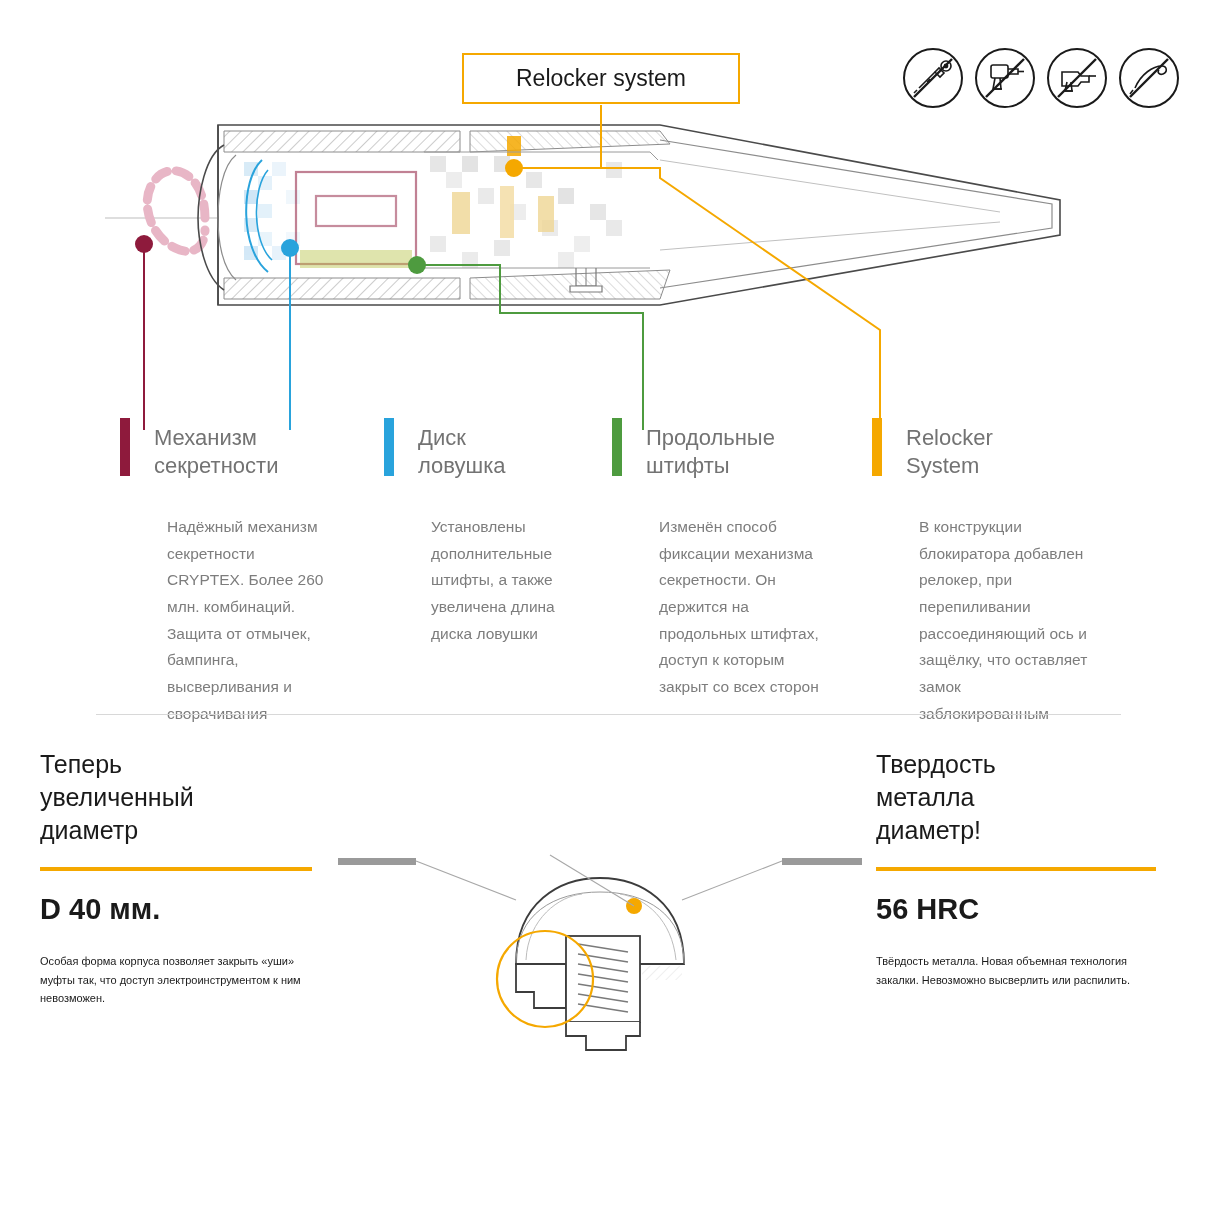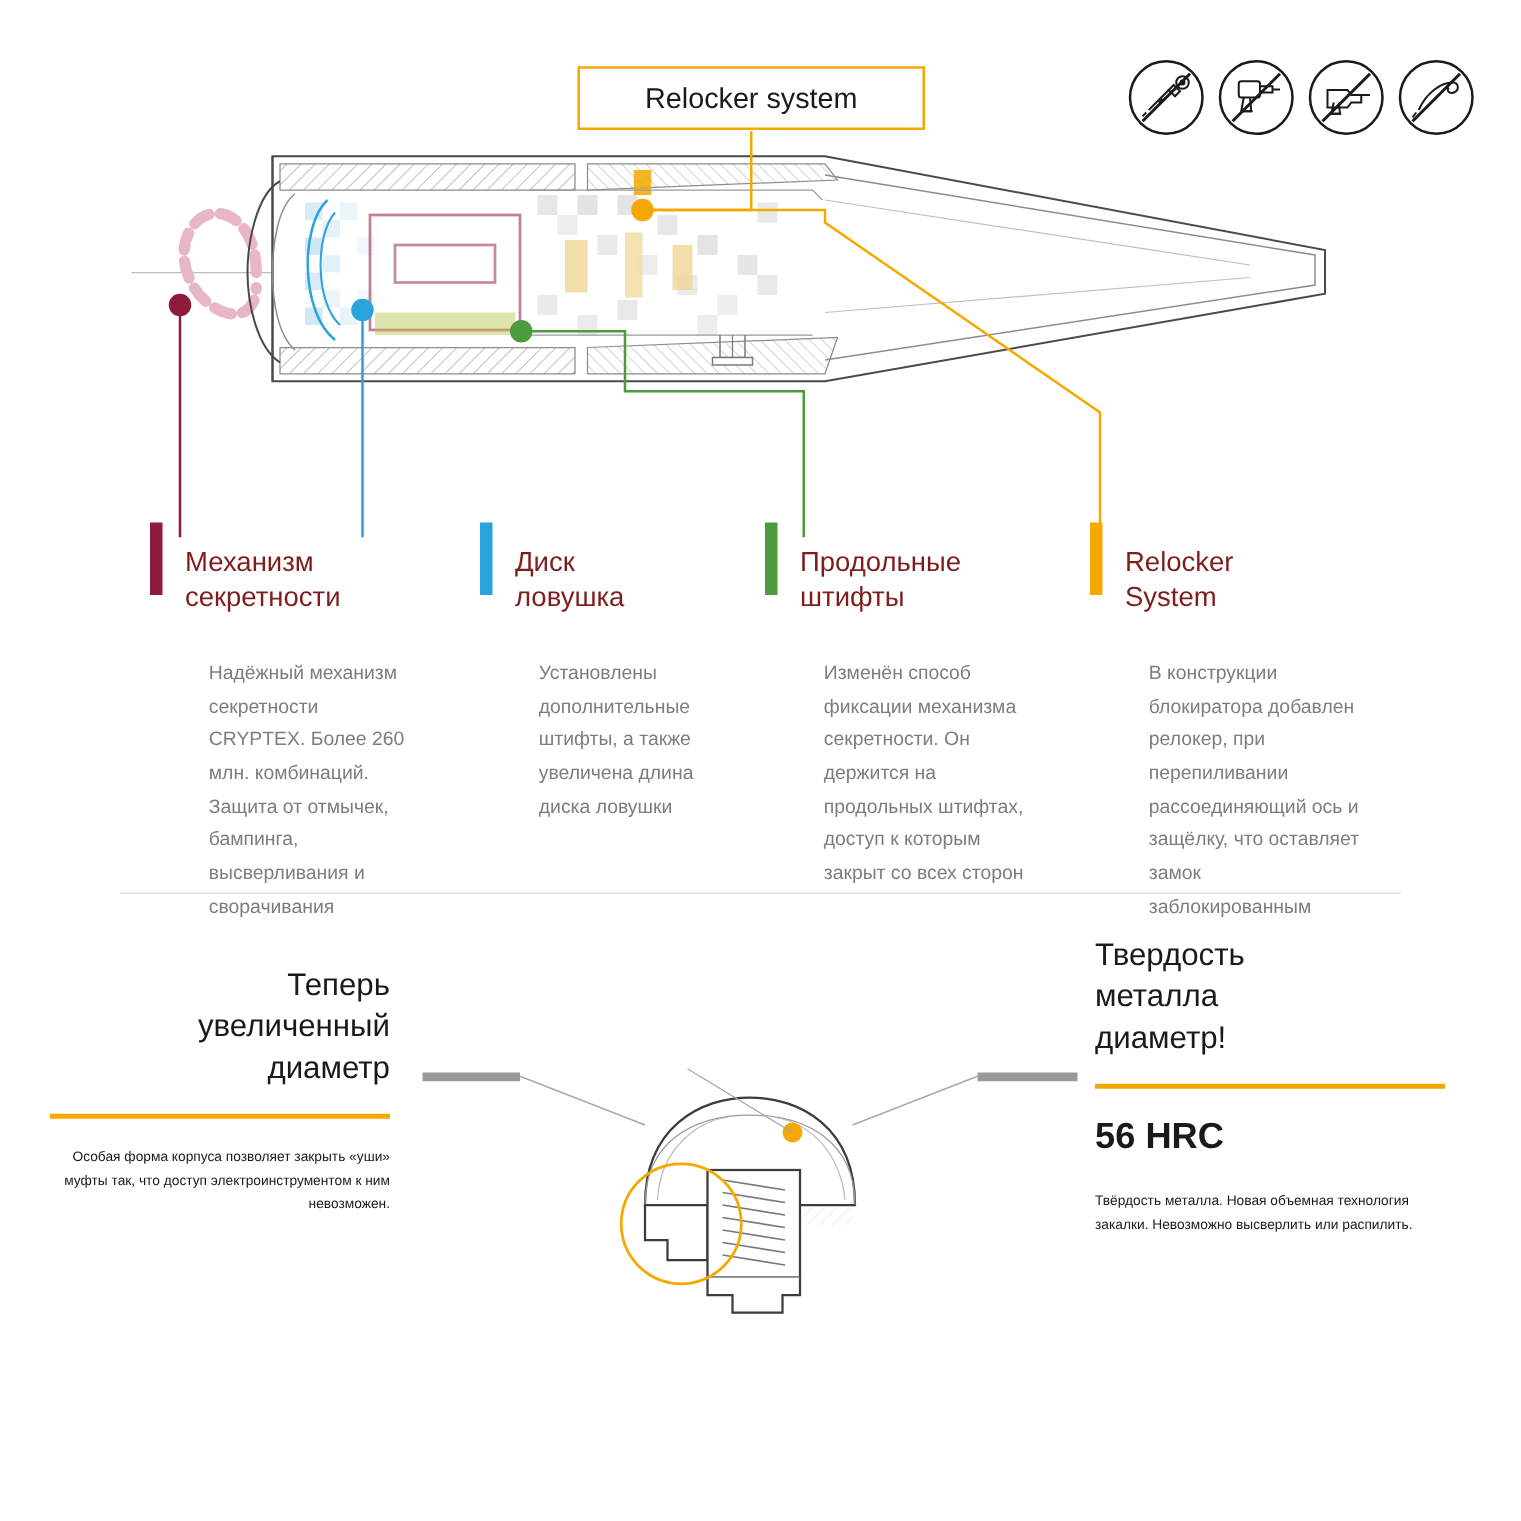--- a/index.html
+++ b/index.html
@@ -79,26 +79,26 @@
     top: 0;
   }
   .feature .bar {
     width: 10px;
     height: 58px;
     position: absolute;
     left: 0;
     top: 8px;
   }
   .feature h3 {
-    margin: 12px;
-    padding: 14px 0 0 16px;
+    margin: 0;
+    padding: 14px 0 0 34px;
     font-size: 22px;
     font-weight: normal;
     line-height: 1.25;
-    color: #7f1d1d;
+    color: #737373;
     white-space: pre-line;
   }
   .feature p {
     margin: 13px;
     padding: 22px 0 0 34px;
     font-size: 15.5px;
     line-height: 1.72;
     color: #7d7d7d;
   }
 
@@ -109,23 +109,22 @@
     top: 714px;
     width: 1025px;
     height: 1px;
     background: #d8d8d8;
   }
 
   
   .bottom-left {
     position: absolute;
     left: 40px;
-    top: 772px;
+    top: 748px;
     width: 272px;
-    text-align: right;
   }
   .bottom-right {
     position: absolute;
     left: 876px;
     top: 748px;
     width: 280px;
     text-align: left;
   }
   .bottom-left h2, .bottom-right h2 {
     margin: 0;
@@ -348,20 +347,21 @@
     </div>
   </div>
 
   <div class="divider"></div>
 
   <div class="bottom-left">
     <h2>Теперь
 увеличенный
 диаметр</h2>
     <div class="rule"></div>
+    <div class="big-value">D 40 мм.</div>
     <p>Особая форма корпуса позволяет закрыть «уши» муфты так, что доступ электроинструментом к ним невозможен.</p>
   </div>
 
   <div class="bolt-art">
     <svg width="560" height="230" viewBox="0 0 560 230">
       <defs>
         <pattern id="bhatch" width="7" height="7" patternTransform="rotate(45)" patternUnits="userSpaceOnUse">
           <line x1="0" y1="0" x2="0" y2="7" stroke="#9a9a9a" stroke-width="0.9"></line>
         </pattern>
       </defs>

